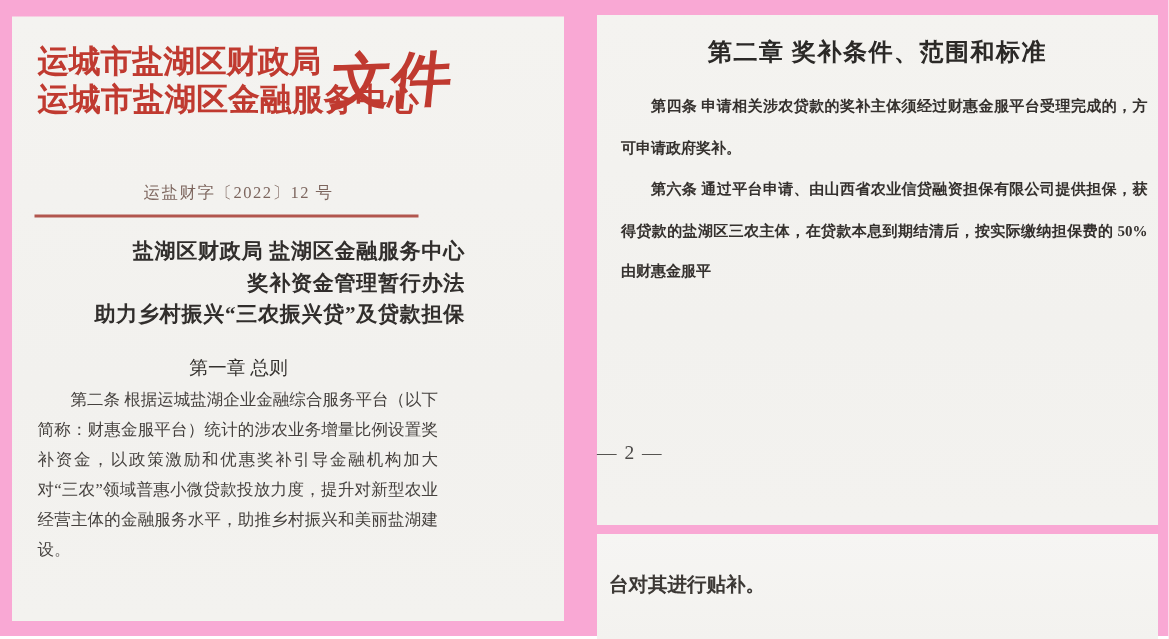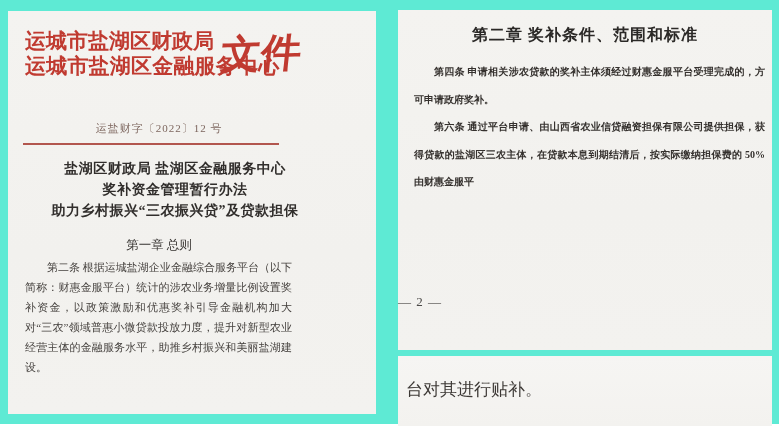--- a/index.html
+++ b/index.html
@@ -4,21 +4,21 @@
 <style>
   html, body {
     margin: 0;
     padding: 0;
     width: 779px;
     height: 426px;
     background: #ffffff;
     overflow: hidden;
     font-family: "Liberation Serif", "DejaVu Serif", serif;
   }
-  .stage { position: relative; width: 779px; height: 424px; background:#5eead4; }
+  .stage { position: relative; width: 779px; height: 424px; background:#f9a8d4; }
 
   .page {
     position: absolute;
     background: linear-gradient(180deg, #f4f3f0 0%, #f2f1ee 60%, #f3f2ef 100%);
   }
   .page-left   { left: 8px;  top: 11px;  width: 368px; height: 403px; }
   .page-right  { left: 398px; top: 10px; width: 374px; height: 340px; }
   .page-right2 { left: 398px; top: 356px; width: 374px; height: 70px;
                  background: linear-gradient(180deg, #f6f5f3 0%, #f3f2ef 100%); }
 
@@ -41,22 +41,22 @@
   .doc-number {
     position: absolute; left: 17px; top: 110px; width: 268px;
     text-align: center; font-size: 11px; color: #7d665e; letter-spacing: 1px;
   }
   .red-line {
     position: absolute; left: 15px; top: 132px; width: 256px; height: 2px;
     background: #b2564e;
   }
   .doc-title {
     position: absolute; left: 0; top: 147px; width: 302px;
-    text-align: center; font-weight: bold; color: #312e2c;
-    font-size: 14px; line-height: 21px; letter-spacing: 0.5px; padding-left: 16px;
+    text-align: right; font-weight: bold; color: #312e2c;
+    font-size: 14px; line-height: 21px; letter-spacing: 0.5px;
   }
   .chapter-heading-left {
     position: absolute; left: 0; top: 226px; width: 302px;
     text-align: center; font-weight: normal; color: #35322f; font-size: 12.5px;
   }
   .body-left {
     position: absolute; left: 17px; top: 246px; width: 267px;
     font-size: 11px; line-height: 20px; color: #45413e;
     text-align: justify;
   }
@@ -74,22 +74,22 @@
     font-weight: bold; text-align: justify;
   }
   .body-right p { margin: 0; text-indent: 2em; }
   .page-number {
     position: absolute; left: 0px; top: 284px;
     font-size: 13px; color: #4c4a48; font-weight: normal;
     letter-spacing: 1px;
   }
   .fragment {
     margin: 20px 7px 0 8px;
-    font-size: 17px; line-height: 27px; color: #3c3835;
-    font-weight: normal;
+    font-size: 13px; line-height: 27px; color: #3c3835;
+    font-weight: bold;
   }
 </style>
 </head>
 <body>
 
 <div class="stage">
 
   <div class="page page-left">
 
     <div class="agency-block">

